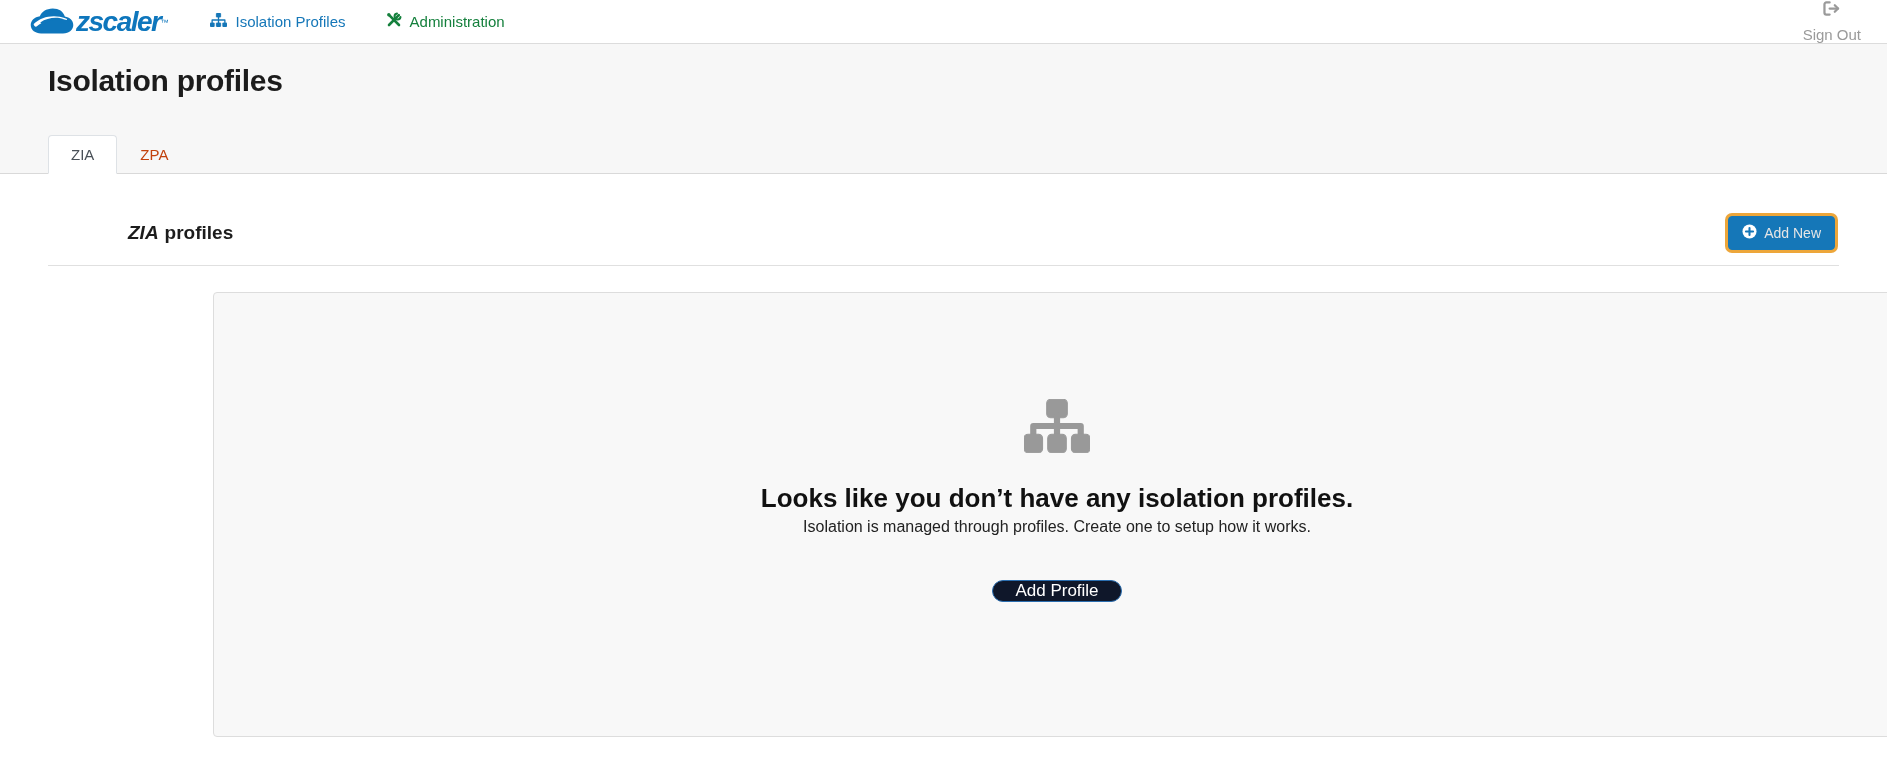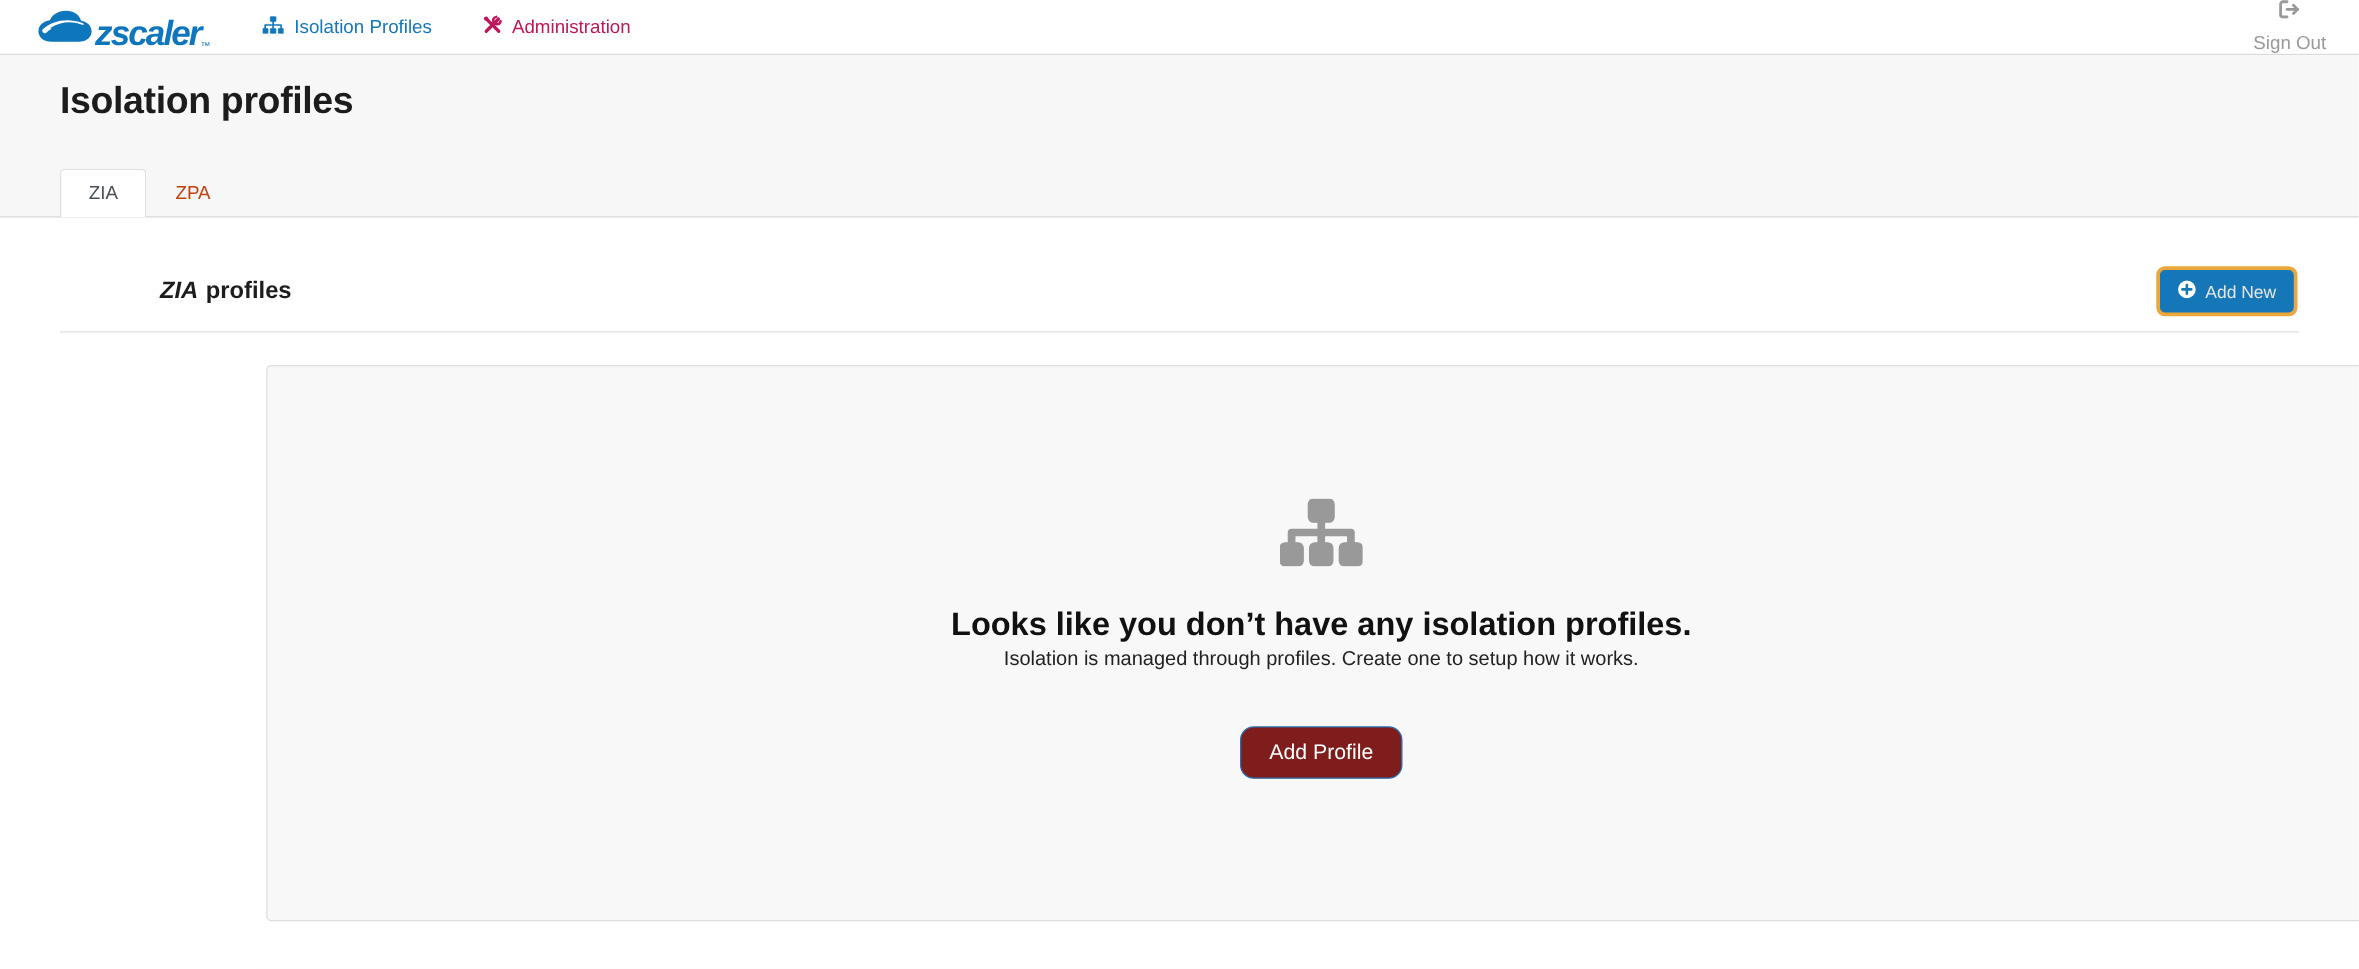--- a/index.html
+++ b/index.html
@@ -13,36 +13,36 @@
 
   
   .navbar {
     height:44px;
     background:#fff;
     border-bottom:1px solid #dcdcdc;
     display:flex;
     align-items:center;
     padding:0 26px 0 30px;
   }
-  .logo { display:flex; align-items:flex-end; cursor:pointer; }
+  .logo { display:flex; align-items:center; cursor:pointer; }
   .logo svg { margin-top:3px; }
   .logo-text {
     color:#0e76bc;
     font-size:28px;
     line-height:28px;
     font-weight:bold;
     font-style:italic;
     letter-spacing:-1.5px;
     margin-left:2px;
   }
   .logo-tm { font-size:8px; color:#0e76bc; margin-top:2px; font-style:normal; }
   .nav-items { display:flex; align-items:center; margin-left:42px; gap:40px; }
   .nav-item { display:flex; align-items:center; gap:8px; font-size:15px; cursor:pointer; }
   .nav-item.active   { color:#1577b8; }
-  .nav-item.inactive { color:#be185d; }
+  .nav-item.inactive { color:#15803d; }
   .nav-item svg { flex:0 0 auto; }
   .navbar-spacer { flex:1; }
   .sign-out { display:flex; align-items:center; gap:7px; color:#9a9a9a; font-size:15px; cursor:pointer;flex-direction:column; }
 
   
   .header-band {
     background:#f7f7f7;
     border-bottom:1px solid #d9d9d9;
     height:130px;
     padding:20px 48px 0 48px;
@@ -107,27 +107,27 @@
     border:1px solid #dddddd;
     border-radius:4px;
     text-align:center;
     padding-top:106px;
   }
   .empty-icon { color:#999999; }
   .empty-heading { font-size:26px; font-weight:bold; color:#111; margin-top:26px; }
   .empty-desc { font-size:16px; color:#222; margin-top:4px; }
   .add-profile-btn {
     margin-top:44px;
-    background:#7f1d1d;
+    background:#0f172a;
     color:#fff;
     font-size:17px;
     font-family:"Liberation Sans", sans-serif;
     border:1px solid #2a6daf;
     border-radius:11px;
-    padding:10px 22px;
+    padding:0 22px;
     cursor:pointer;
   }
 </style>
 </head>
 <body>
 
 <div class="navbar">
 
   <div class="logo">
     <span>

